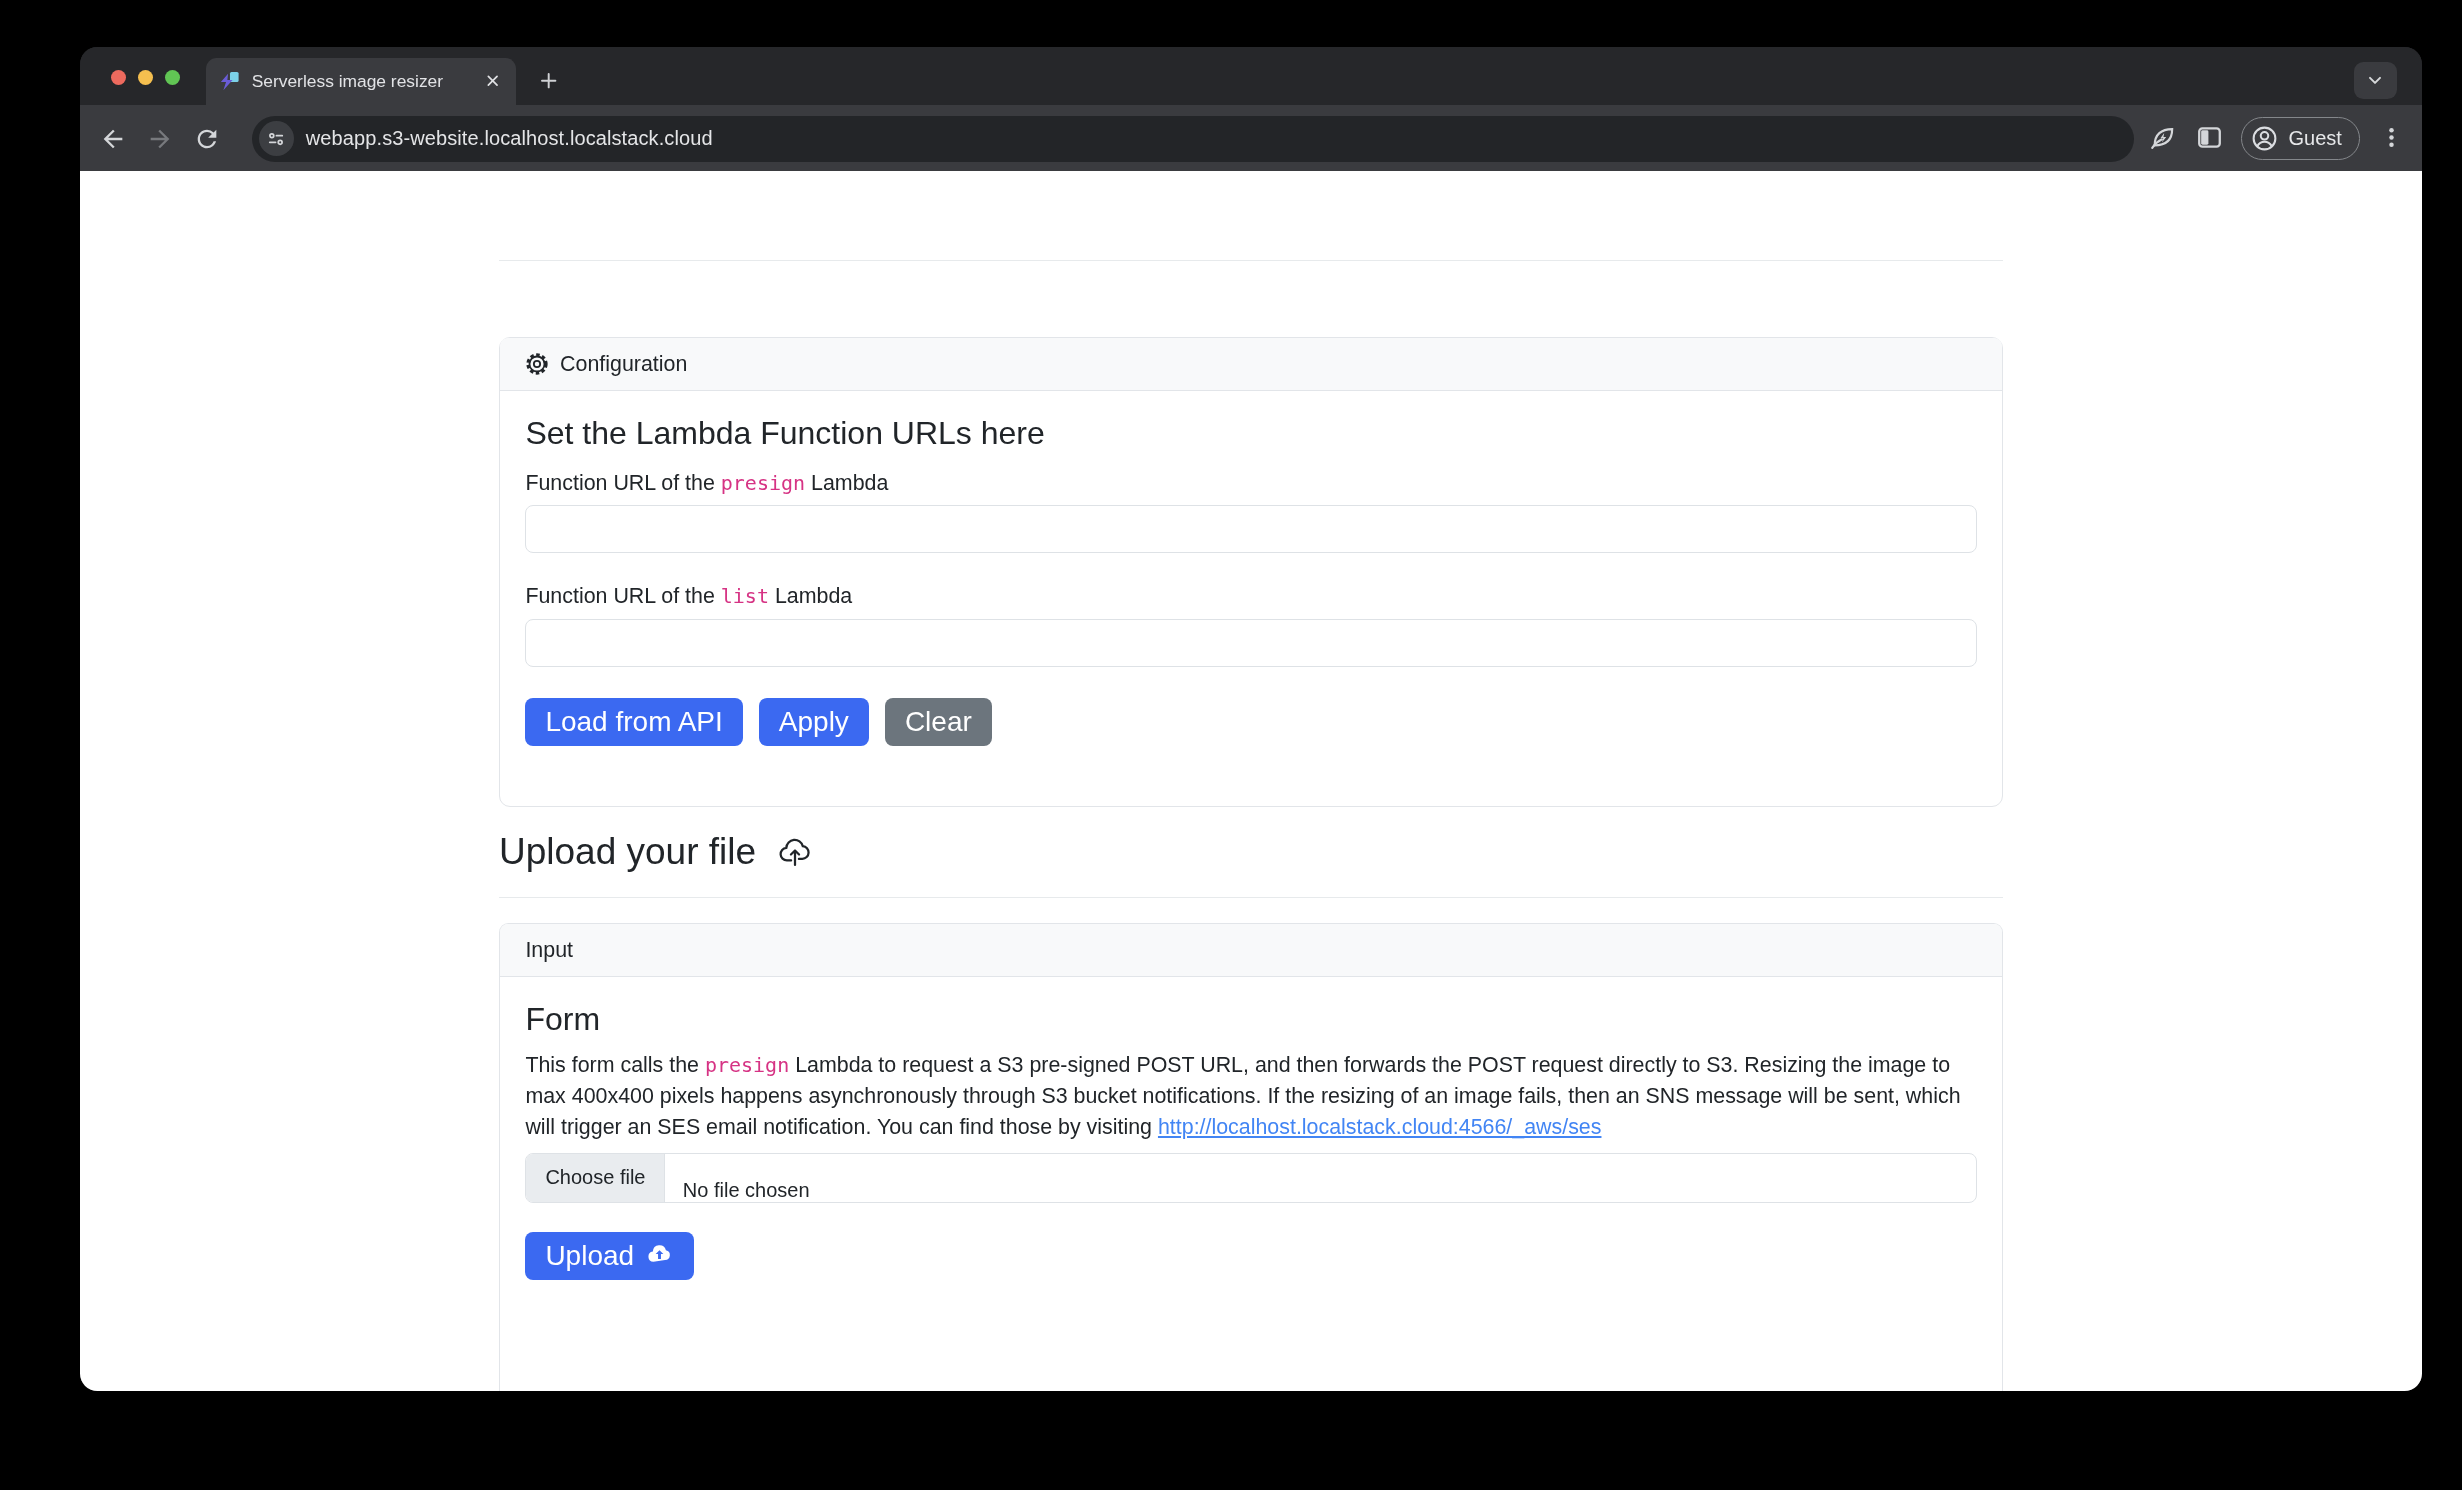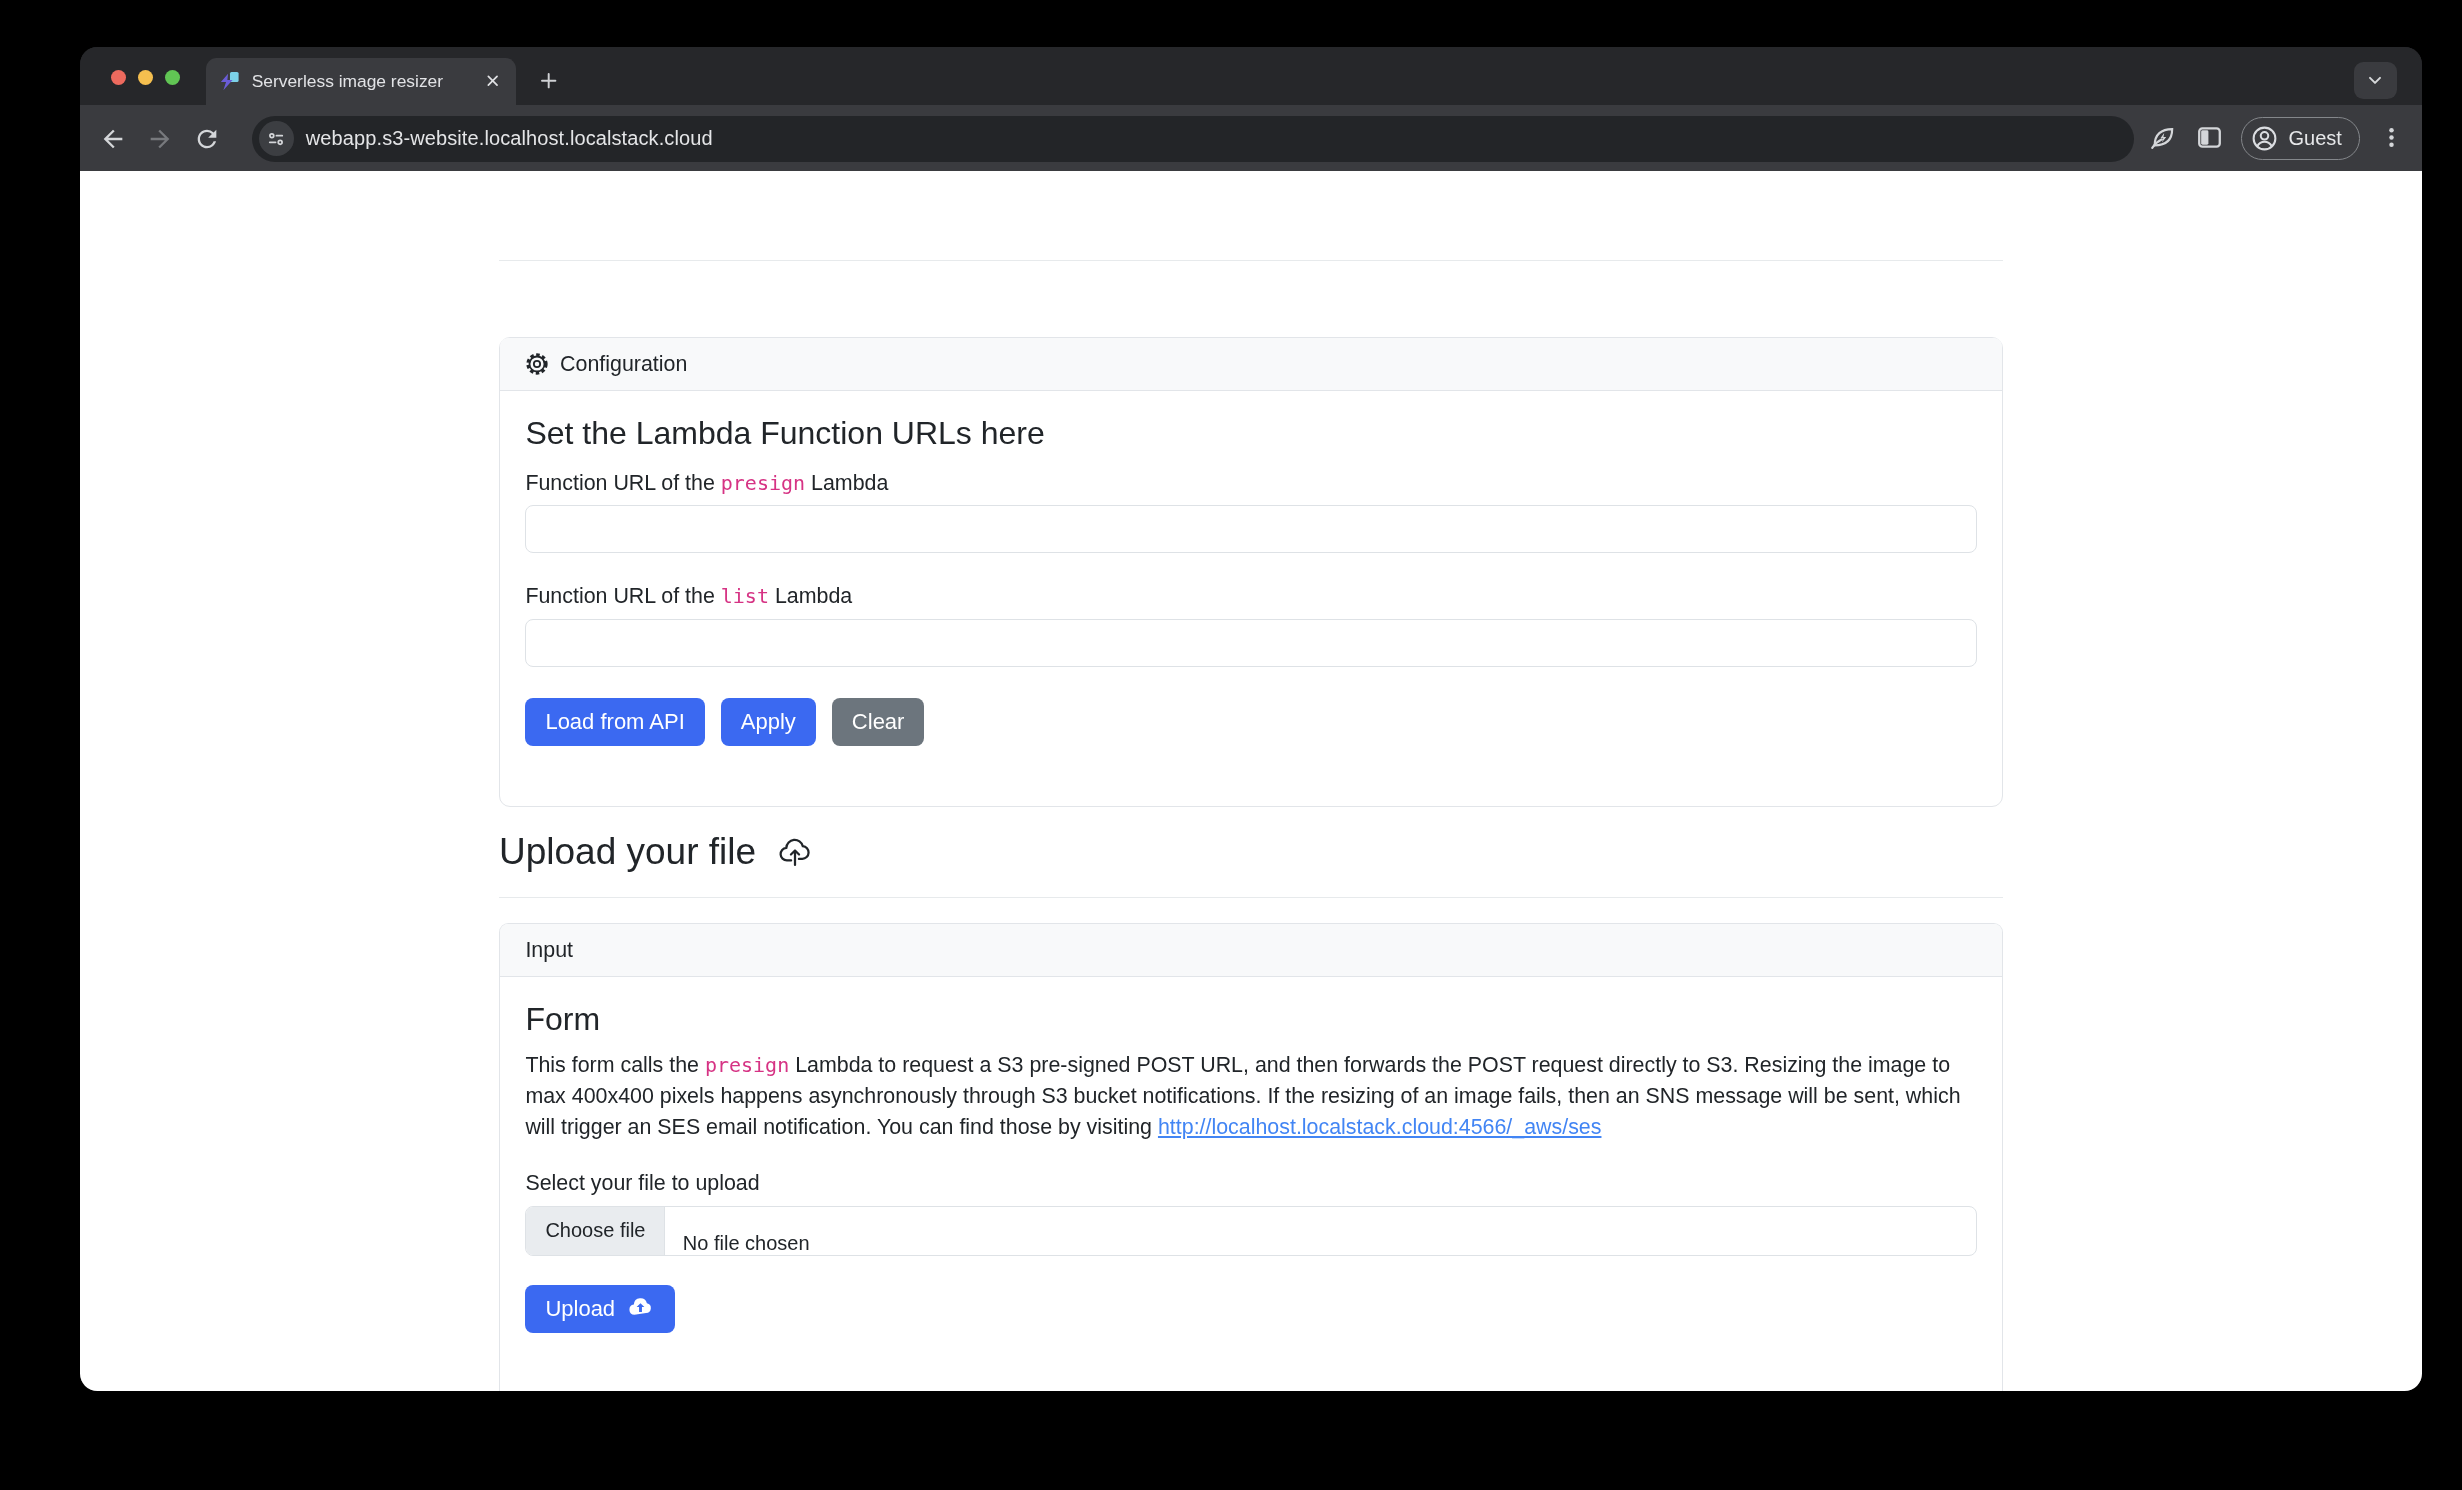--- a/index.html
+++ b/index.html
@@ -54,21 +54,21 @@
   .card.input-card .card-body{padding-bottom:114px;}
 
   h2.h4{font-size:32px;font-weight:500;margin:0;}
   .form-label{font-size:21.4px;margin-top:19px;}
   .form-label.second{margin-top:31px;}
   code{font-family:"DejaVu Sans Mono","Liberation Mono",monospace;color:#d63384;font-size:20px;}
   .text-input{display:block;width:100%;box-sizing:border-box;height:48px;margin-top:9.4px;
               border:1.3px solid #dee2e6;border-radius:8px;font-size:20px;padding:0 16px;outline:none;
               font-family:inherit;color:#212529;}
   .btn-row{margin-top:31px;display:flex;gap:16px;}
-  .btn{border:none;border-radius:8px;font-size:22px;padding:0 20px;height:48px;color:#fff;
+  .btn{border:none;border-radius:8px;font-size:28px;padding:0 20px;height:48px;color:#fff;
        font-family:inherit;display:flex;align-items:center;gap:10.7px;cursor:pointer;}
   .btn-primary{background:#3b69f1;}
   .btn-secondary{background:#6c757d;}
 
   h1.upload-h{font-size:37px;font-weight:500;margin:24px 0 0 0;display:flex;align-items:center;gap:21px;}
   hr.second{margin-top:24px;}
 
   .desc{font-size:21.4px;line-height:31px;margin:12px 0 0 0;}
   .desc a{color:#4285f4;text-decoration:underline;}
   .file-label{font-size:21.4px;margin-top:28px;}
@@ -234,21 +234,20 @@
         <div class="card-header">
           <span>Input</span>
         </div>
         <div class="card-body">
           <h2 class="h4">Form</h2>
 
           <p class="desc">
             <span>This form calls the </span><code>presign</code><span> Lambda to request a S3 pre-signed POST URL, and then forwards the POST request directly to S3. Resizing the image to max 400x400 pixels happens asynchronously through S3 bucket notifications. If the resizing of an image fails, then an SNS message will be sent, which will trigger an SES email notification. You can find those by visiting </span><a href="#">http://localhost.localstack.cloud:4566/_aws/ses</a>
           </p>
 
-          <div class="file-label">Select your file to upload</div>
           <div class="file-input">
             <span class="file-btn">Choose file</span>
             <span class="file-status">No file chosen</span>
           </div>
 
           <button class="btn btn-primary upload-btn">
             <span>Upload</span>
             <svg width="29" height="29" viewBox="0 0 24 24">
               <path d="M7 17.2a4.3 4.3 0 0 1-.5-8.55 5.5 5.5 0 0 1 10.8-1.05 4.15 4.15 0 0 1-.7 8.2 z" fill="#fff"></path>
               <path d="M12 7.6l3.2 3.2h-2v4h-2.4v-4h-2z" fill="#3b69f1"></path>

